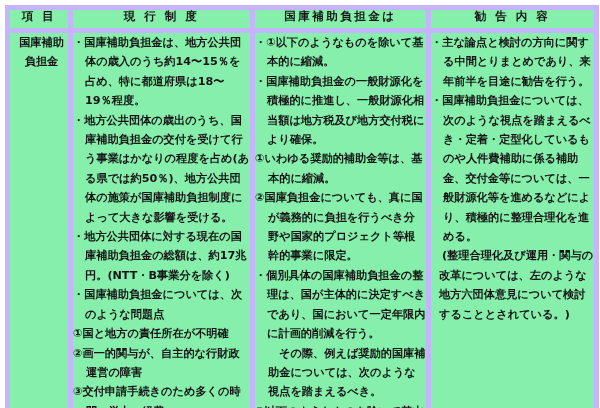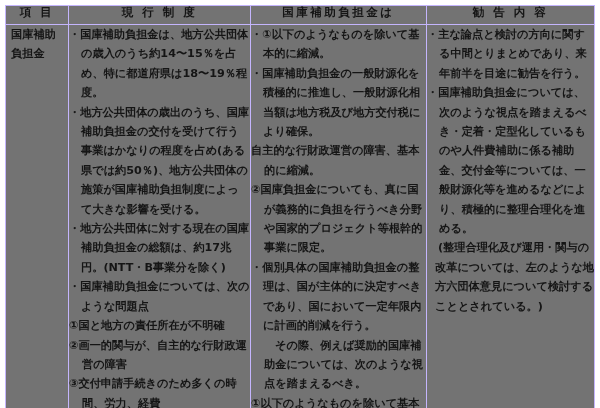--- a/index.html
+++ b/index.html
@@ -15,24 +15,24 @@
 
   table.doc-table{
     position:absolute;
     left:5px; top:5px;
     width:589px; height:398px;
     border-collapse:collapse;
     table-layout:fixed;
     background:#fff;
   }
   table.doc-table td, table.doc-table th{
-    border:1px solid #c4b5fd;
+    border:5px solid #c4b5fd;
     vertical-align:top;
     padding:0;
-    background:#737373;
+    background:#86efac;
   }
 
   
   col.c1{width:63px;}
   col.c2{width:182px;}
   col.c3{width:176px;}
   col.c4{width:168px;}
 
   thead th{
     height:18px;
@@ -82,20 +82,21 @@
   .p.paren{
     padding-left:8px;
     text-indent:3px;
   }
 
   .item-line{
     margin:0;
     font-size:11.2px;
     line-height:19.4px;
     font-weight:bold;
+    text-align:center;
   }
 </style>
 </head>
 <body>
 
 <div class="page">
 
   <table class="doc-table">
     <colgroup>
       <col class="c1">
@@ -130,21 +131,21 @@
             <p class="p num">①国と地方の責任所在が不明確</p>
             <p class="p num">②画一的関与が、自主的な行財政運営の障害</p>
             <p class="p num">③交付申請手続きのため多くの時間、労力、経費</p>
           </div>
         </td>
 
         <td>
           <div class="cell">
             <p class="p bullet">・①以下のようなものを除いて基本的に縮減。</p>
             <p class="p bullet">・国庫補助負担金の一般財源化を積極的に推進し、一般財源化相当額は地方税及び地方交付税により確保。</p>
-            <p class="p num">自主的な行財政運営の障害、基本的に縮減。</p>
+            <p class="p num">①いわゆる奨励的補助金等は、基本的に縮減。</p>
             <p class="p num">②国庫負担金についても、真に国が義務的に負担を行うべき分野や国家的プロジェクト等根幹的事業に限定。</p>
             <p class="p bullet">・個別具体の国庫補助負担金の整理は、国が主体的に決定すべきであり、国において一定年限内に計画的削減を行う。</p>
             <p class="p indent">その際、例えば奨励的国庫補助金については、次のような視点を踏まえるべき。</p>
             <p class="p num">①以下のようなものを除いて基本的に縮減</p>
 
           </div>
         </td>
 
         <td>
           <div class="cell">

